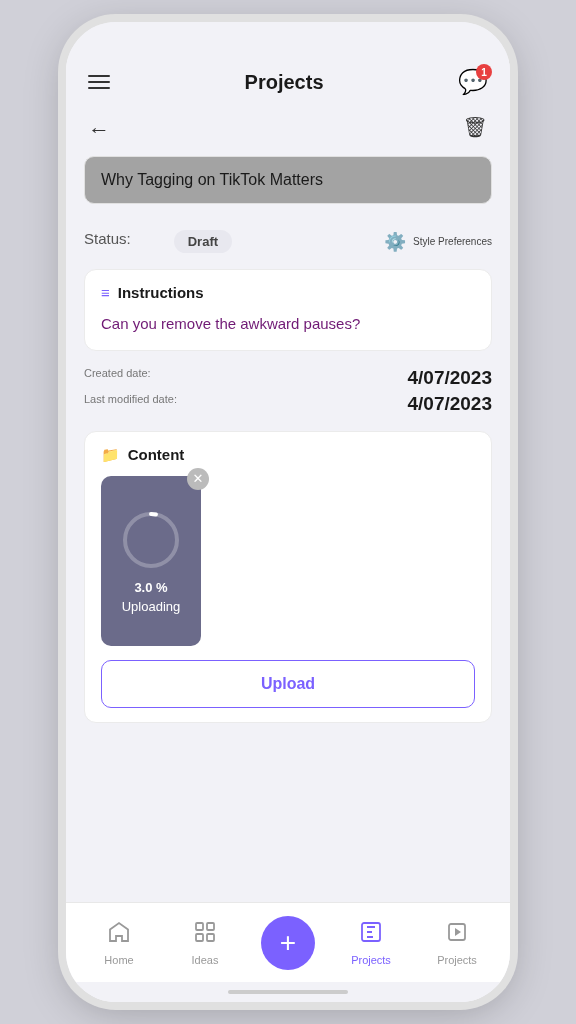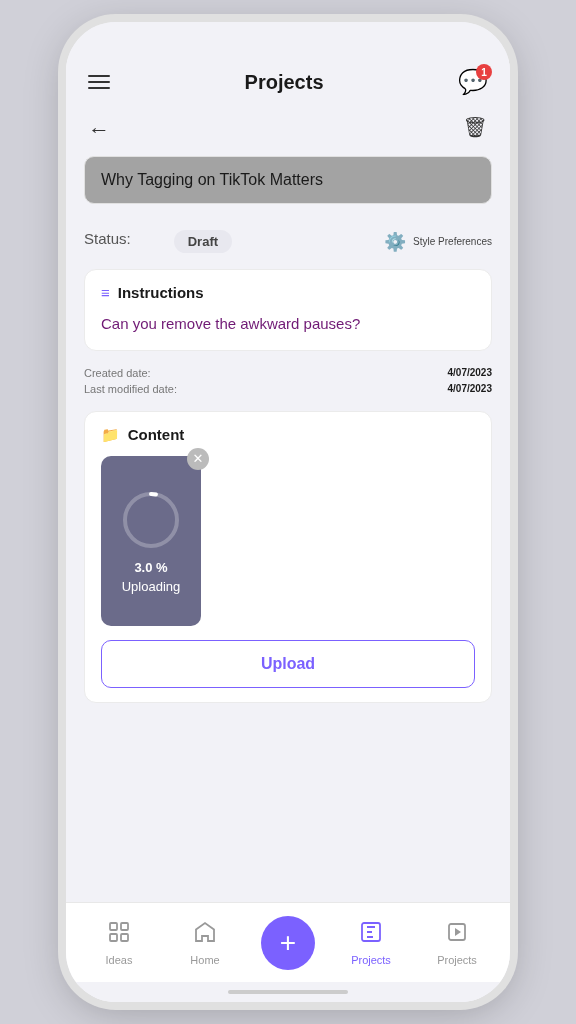--- a/index.html
+++ b/index.html
@@ -143,21 +143,21 @@
     
     .dates-section {
       margin-bottom: 16px;
     }
     .date-row {
       display: flex;
       justify-content: space-between;
       margin-bottom: 4px;
     }
     .date-label { font-size: 11px; color: #777; }
-    .date-value { font-size: 10px; color: #1a1a1a; font-weight: 600; }
+    .date-value { font-size: 19px; color: #1a1a1a; font-weight: 600; }
     
     .content-card {
       background: #fff;
       border-radius: 12px;
       padding: 14px 16px;
       border: 1px solid #ebebeb;
       margin-bottom: 14px;
     }
     
     .upload-thumb {
@@ -325,35 +325,35 @@
 
         
         <button class="upload-btn">Upload</button>
       </div>
     </div>
 
     <div class="bottom-nav">
       <div class="nav-item">
         <span class="nav-icon">
           <svg width="24" height="24" viewBox="0 0 24 24" fill="none" stroke="#999" stroke-width="1.8">
+            <path d="M3 9.5L12 3l9 6.5V21H15v-5h-6v5H3z"></path>
+          </svg>
+        </span>
+        <span class="nav-label">Home</span>
+      </div>
+      <div class="nav-item">
+        <span class="nav-icon">
+          <svg width="24" height="24" viewBox="0 0 24 24" fill="none" stroke="#999" stroke-width="1.8">
             <rect x="3" y="3" width="7" height="7" rx="1"></rect>
             <rect x="14" y="3" width="7" height="7" rx="1"></rect>
             <rect x="3" y="14" width="7" height="7" rx="1"></rect>
             <rect x="14" y="14" width="7" height="7" rx="1"></rect>
           </svg>
         </span>
         <span class="nav-label">Ideas</span>
-      </div>
-      <div class="nav-item">
-        <span class="nav-icon">
-          <svg width="24" height="24" viewBox="0 0 24 24" fill="none" stroke="#999" stroke-width="1.8">
-            <path d="M3 9.5L12 3l9 6.5V21H15v-5h-6v5H3z"></path>
-          </svg>
-        </span>
-        <span class="nav-label">Home</span>
       </div>
       <div class="nav-add">+</div>
       <div class="nav-item">
         <span class="nav-icon active">
           <svg width="24" height="24" viewBox="0 0 24 24" fill="none" stroke="#7b61ff" stroke-width="1.8">
             <rect x="3" y="3" width="18" height="18" rx="2"></rect>
             <path d="M8 7h8M8 12h5M8 17h6"></path>
           </svg>
         </span>
         <span class="nav-label active">Projects</span>

